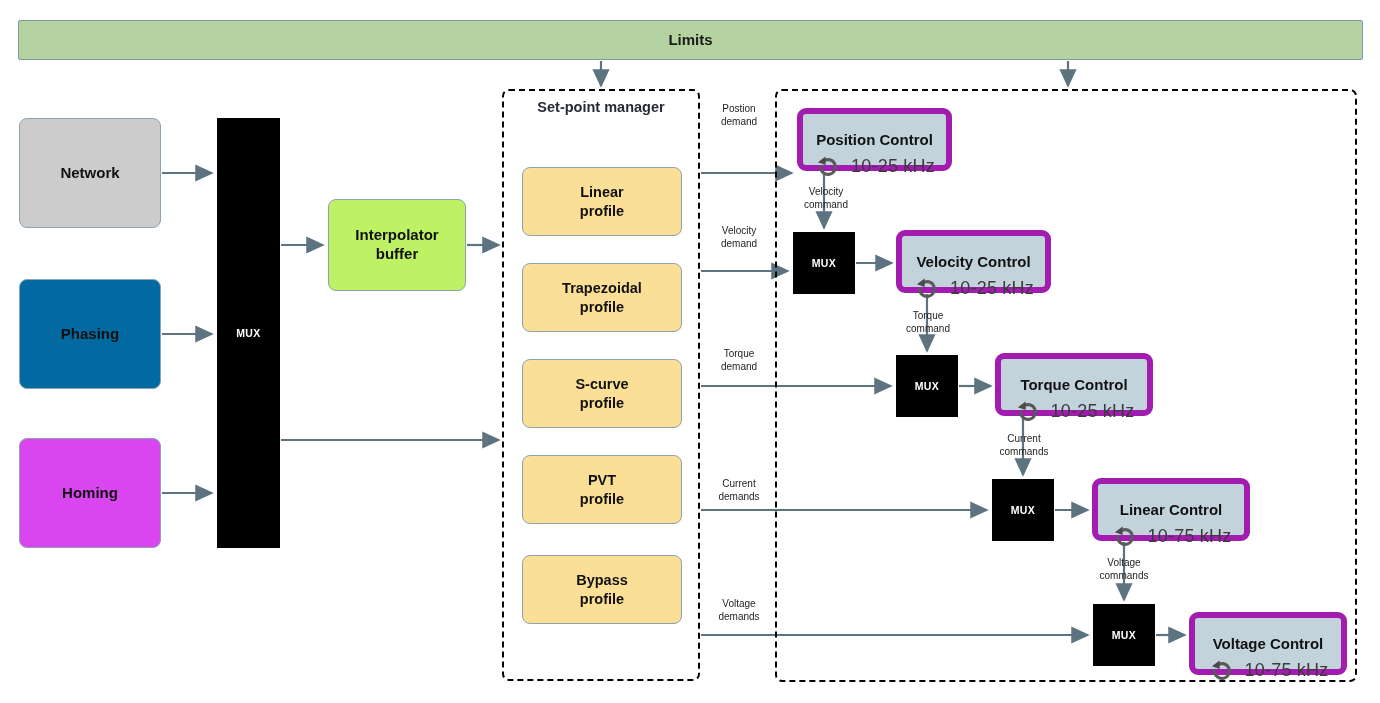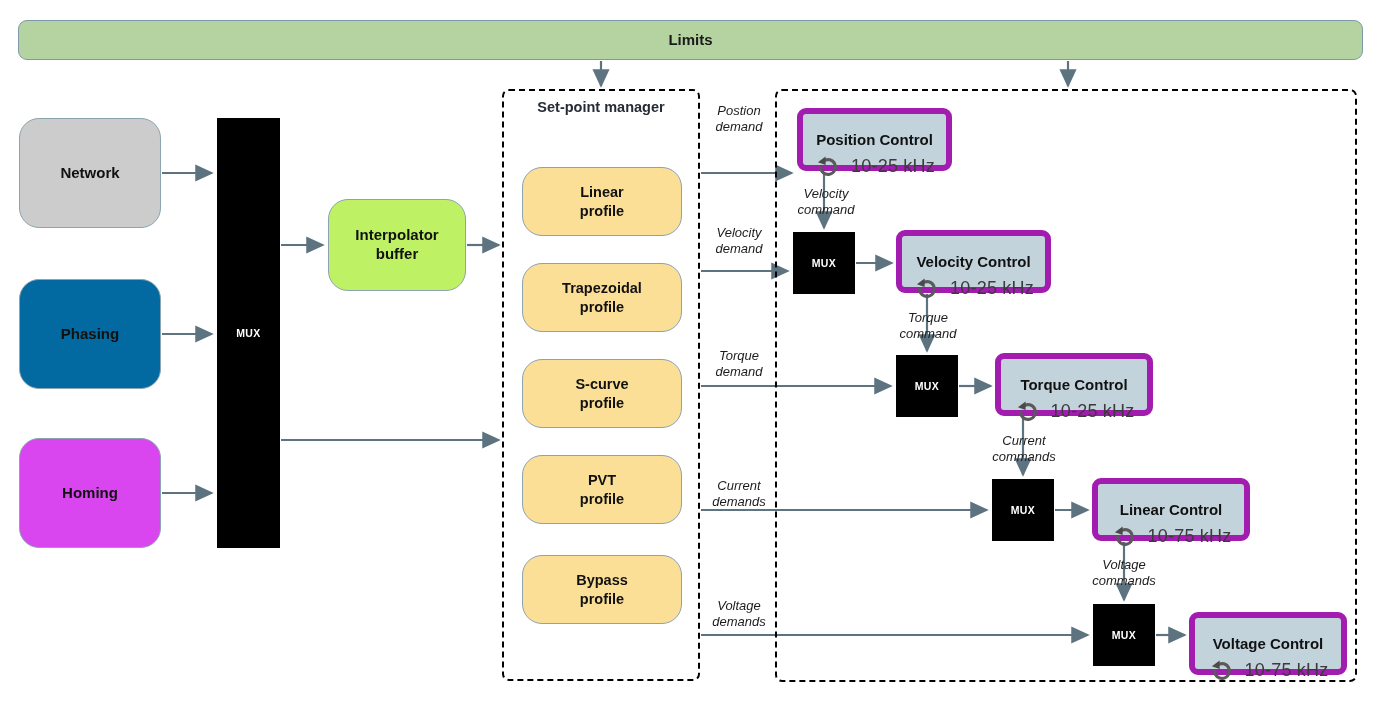--- a/index.html
+++ b/index.html
@@ -11,34 +11,34 @@
     position:relative;
     width:1380px;
     height:703px;
     background:#ffffff;
     overflow:hidden;
   }
   .box{
     position:absolute;
     box-sizing:border-box;
     border:1px solid #8CA3B0;
-    border-radius:20px;
+    border-radius:8px;
     display:flex;
     align-items:center;
     justify-content:center;
     text-align:center;
     color:#111111;
     font-weight:bold;
     line-height:1.25;
   }
   .limits{
     left:18px; top:20px; width:1345px; height:40px;
     background:#B5D3A0;
     border:1px solid #7E9AA8;
-    border-radius:9px;
+    border-radius:2px;
     font-size:15px;
     color:#1b1b1b;
   }
   .src{
     width:142px; height:110px;
     font-size:15px;
   }
   .src.network{ left:19px; top:118px; background:#CCCCCC; }
   .src.phasing{ left:19px; top:279px; background:#0369a1; }
   .src.homing { left:19px; top:438px; background:#d946ef;align-items:center; }
@@ -137,27 +137,26 @@
     display:flex; align-items:center; justify-content:center;
   }
   .mux span{ color:#ffffff; font-size:10.5px; font-weight:bold; letter-spacing:.4px; }
   .m1{ left:793px; top:232px; width:62px; height:62px; }
   .m2{ left:896px; top:355px; width:62px; height:62px; }
   .m3{ left:992px; top:479px; width:62px; height:62px; }
   .m4{ left:1093px; top:604px; width:62px; height:62px; }
 
   .lbl{
     position:absolute;
-    font-size:13px;
+    font-size:10px;
     color:#1d1d1d;
     text-align:center;
     line-height:1.25;
     font-weight:normal;
     white-space:nowrap;
-    font-style:italic;
   }
   
   .d0{ left:703px; top:103px; width:72px; }
   .d1{ left:703px; top:225px; width:72px; }
   .d2{ left:703px; top:348px; width:72px; }
   .d3{ left:703px; top:478px; width:72px; }
   .d4{ left:703px; top:598px; width:72px; }
   
   .k0{ left:786px; top:186px; width:80px; }
   .k1{ left:888px; top:310px; width:80px; }

